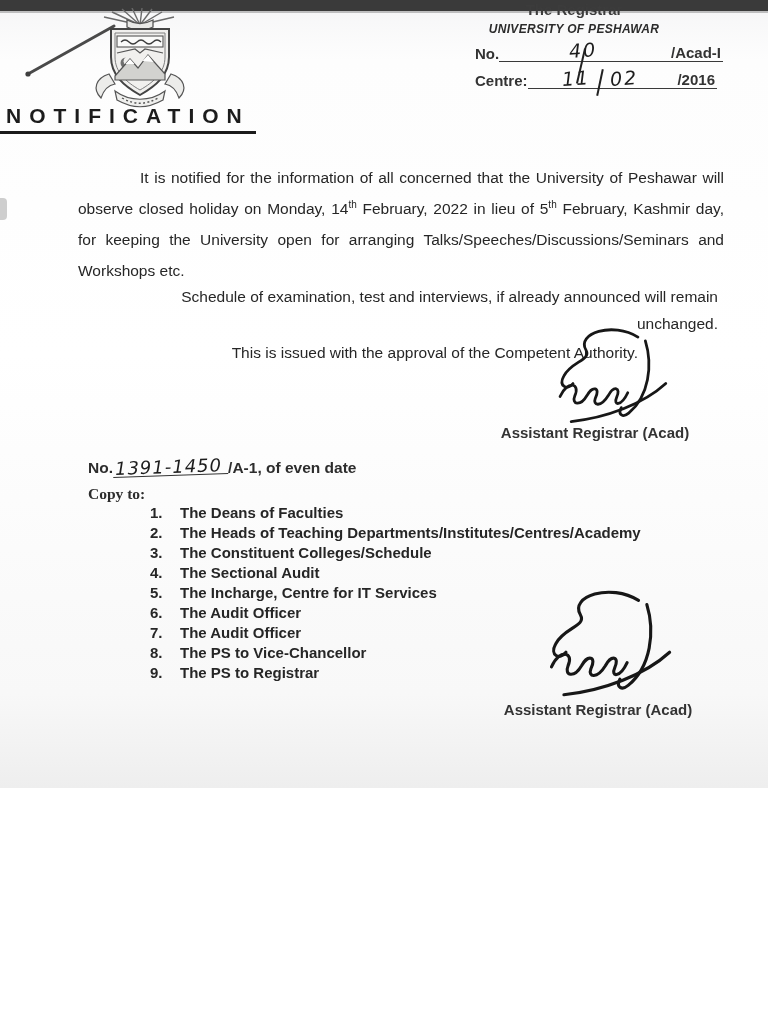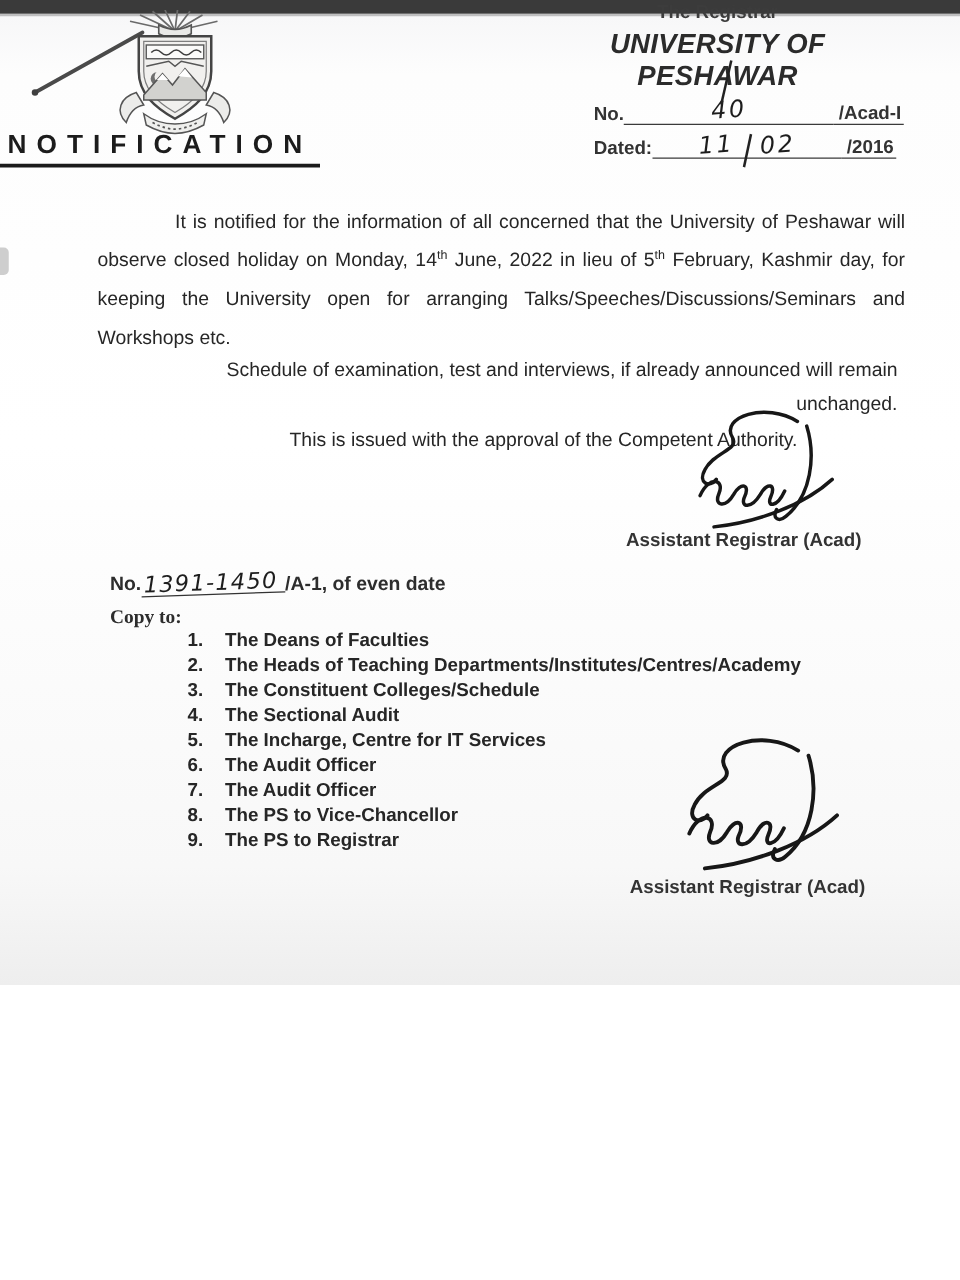--- a/index.html
+++ b/index.html
@@ -23,21 +23,21 @@
   .topbar::after{
     content:"";position:absolute;left:0;top:11px;width:768px;height:2px;
     background:#9a9a9a;opacity:.6;
   }
   
   .crest{position:absolute;left:84px;top:8px;}
   .pencil{position:absolute;left:14px;top:12px;}
   
   .letterhead{position:absolute;left:425px;top:0;width:298px;font-size:15px;color:#2b2b2b;}
   .office{text-align:center;font-weight:bold;font-size:15px;padding-top:1px;color:#3c3c3c;}
-  .university{text-align:center;font-weight:bold;font-style:italic;font-size:22px;margin-top:4px;letter-spacing:.3px;}
+  .university{text-align:center;font-weight:bold;font-style:italic;font-size:12px;margin-top:4px;letter-spacing:.3px;}
   .lh-line{display:flex;align-items:flex-end;margin-top:7px;padding-left:50px;font-weight:bold;color:#333;}
   .lh-line .blank{flex:1;border-bottom:1.6px solid #3a3a3a;text-align:center;position:relative;min-height:18px;}
   .lh-line .suffix{border-bottom:1.6px solid #3a3a3a;padding:0 2px 0 4px;}
   .dated{padding-right:6px;}
   .hand{
     font-family:"DejaVu Sans",sans-serif;
     font-size:19px;font-weight:normal;font-style:italic;
     letter-spacing:2px;color:#1d1d1d;line-height:14px;
     display:inline-block;transform:rotate(-4deg);
   }
@@ -117,32 +117,32 @@
 
   <div class="letterhead">
     <div class="office">The Registrar</div>
     <div class="university">UNIVERSITY OF PESHAWAR</div>
     <div class="lh-line">
       <span>No.</span>
       <span class="blank"><span class="hand">40</span></span>
       <span class="suffix">/Acad-I</span>
     </div>
     <div class="lh-line dated">
-      <span>Dated:</span>
+      <span>Centre:</span>
       <span class="blank"><span class="hand">11</span><span class="hand-sep"></span><span class="hand">02</span></span>
       <span class="suffix">/2016</span>
     </div>
     <div class="descender"></div>
   </div>
 
   <div class="doc-title">
     <span>NOTIFICATION</span>
   </div>
 
-  <p class="para p1"><span>It is notified for the information of all concerned that the University of Peshawar will observe closed holiday on Monday, 14</span><sup>th</sup><span> June, 2022 in lieu of 5</span><sup>th</sup><span> February, Kashmir day, for keeping the University open for arranging Talks/Speeches/Discussions/Seminars and Workshops etc.</span></p>
+  <p class="para p1"><span>It is notified for the information of all concerned that the University of Peshawar will observe closed holiday on Monday, 14</span><sup>th</sup><span> February, 2022 in lieu of 5</span><sup>th</sup><span> February, Kashmir day, for keeping the University open for arranging Talks/Speeches/Discussions/Seminars and Workshops etc.</span></p>
   <p class="para p2">Schedule of examination, test and interviews, if already announced will remain unchanged.</p>
   <p class="para p3">This is issued with the approval of the Competent Authority.</p>
 
   <svg class="sig sig1" width="152" height="102" viewBox="0 0 160 110">
     <g fill="none" stroke="#171717" stroke-width="3" stroke-linecap="round">
       <path d="M122 12 C95 -5 55 8 66 26 C72 37 50 38 42 54 C36 65 46 70 52 62"></path>
       <path d="M38 76 C46 58 60 62 54 75 C50 85 60 87 67 75 C73 64 82 66 76 78 C73 86 82 88 90 75 C96 64 104 66 99 77 C95 86 104 87 111 72"></path>
       <path d="M130 16 C138 42 134 76 112 94 C106 99 100 96 104 88"></path>
       <path d="M50 103 C88 99 128 84 152 62"></path>
     </g>

